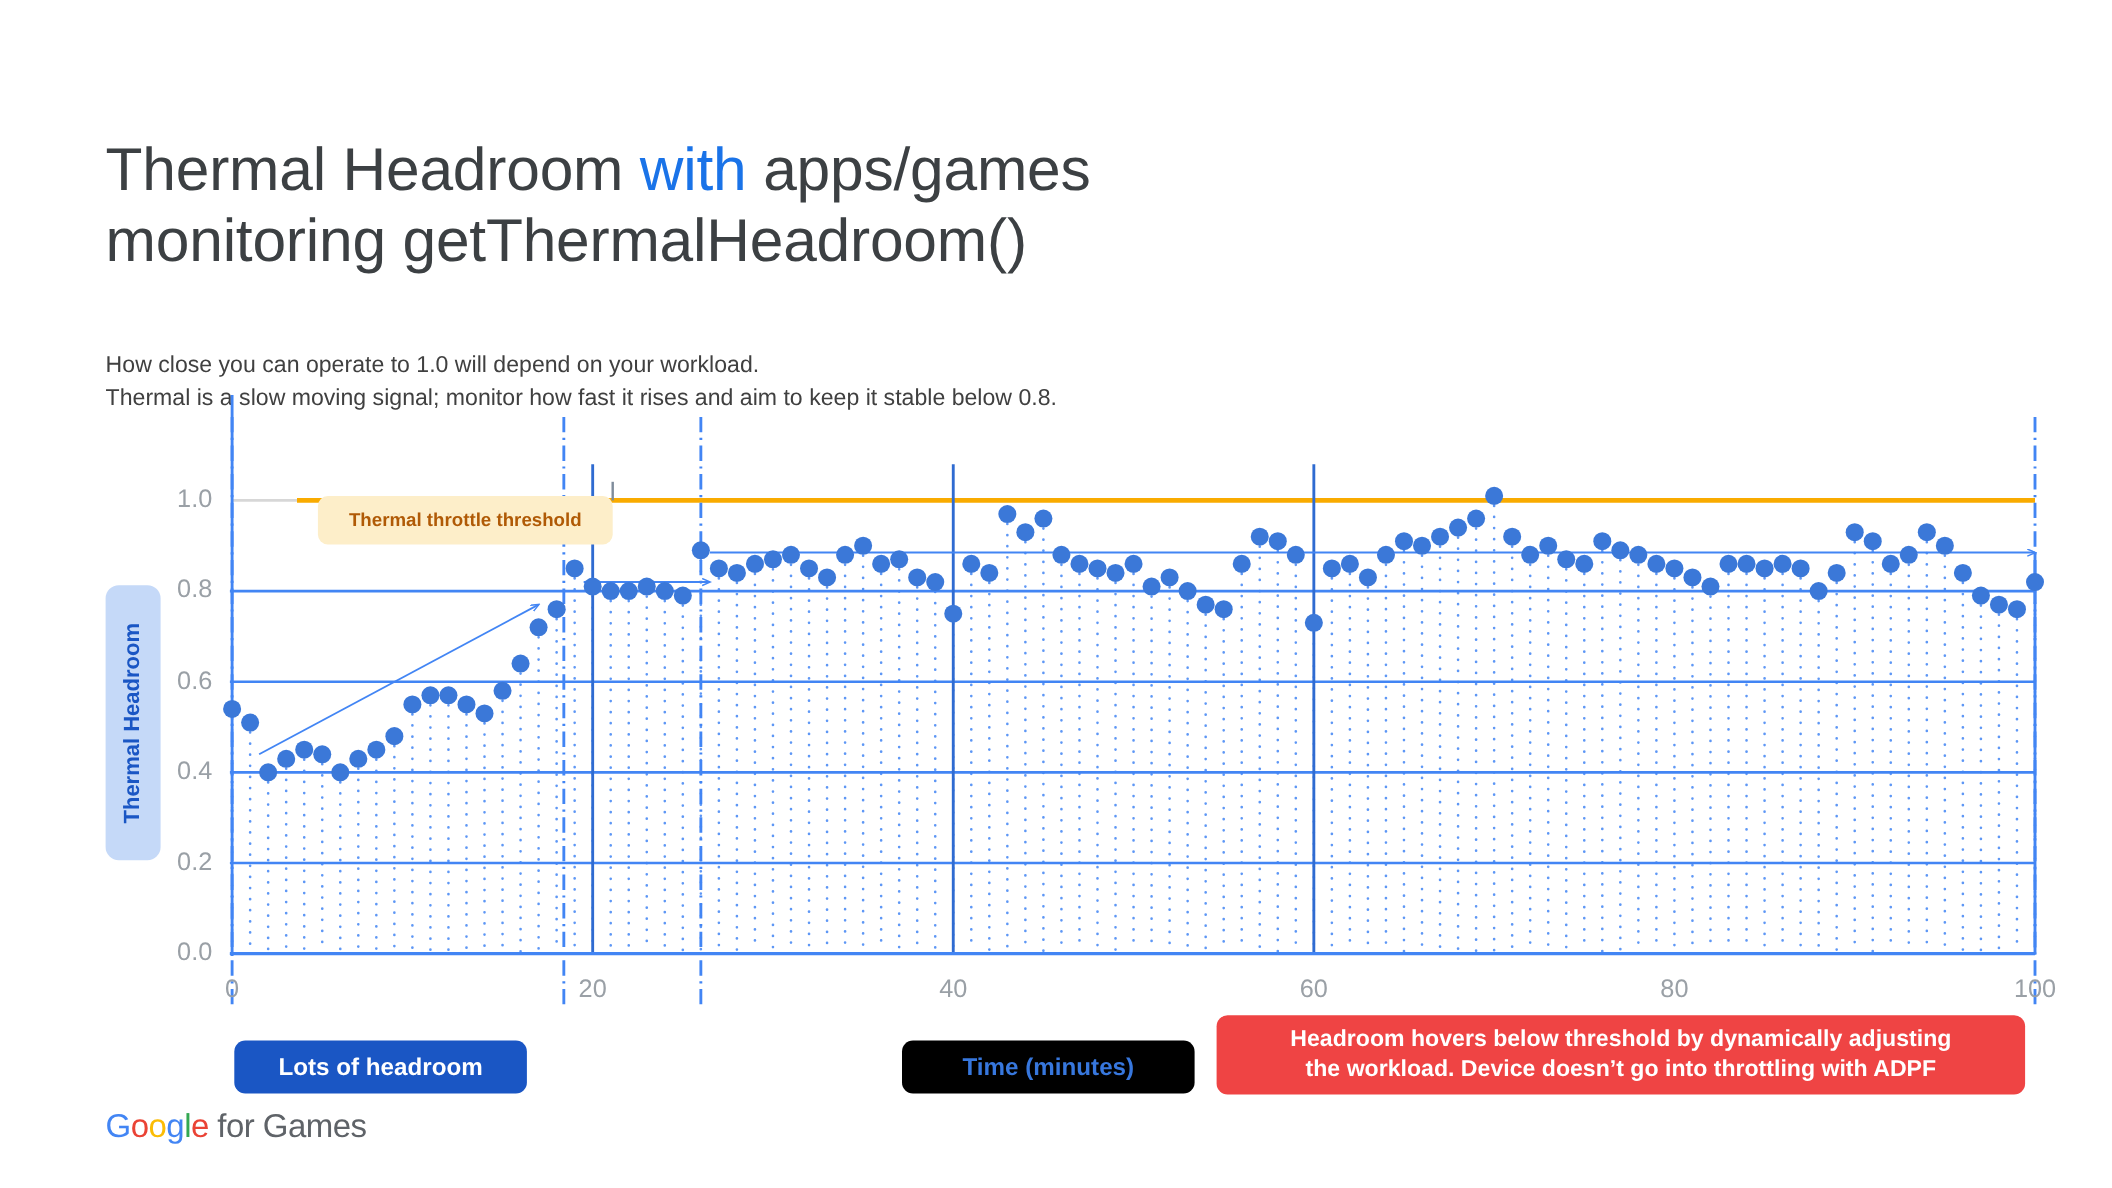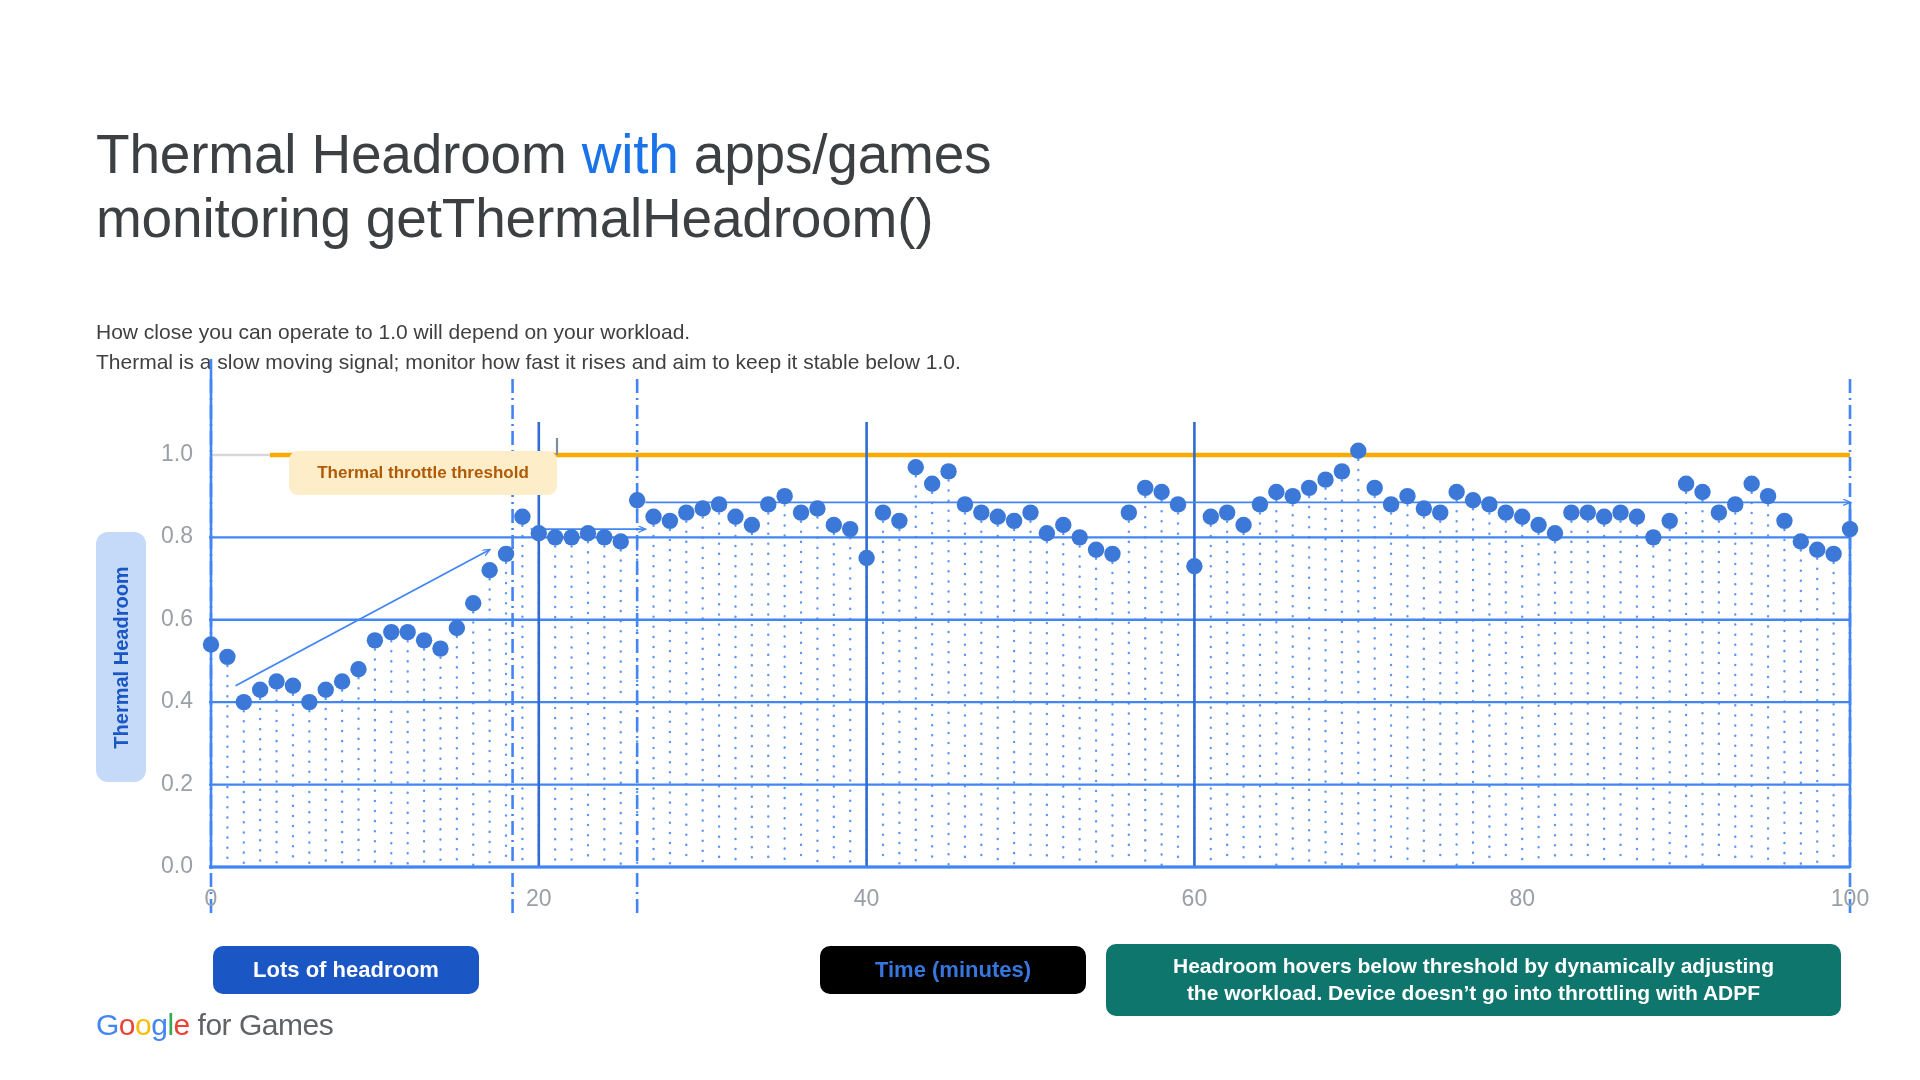--- a/index.html
+++ b/index.html
@@ -50,22 +50,22 @@
   }
   #lots-pill{
     left:213px;top:946px;width:266px;height:48px;
     background:#1a56c4;color:#ffffff;font-size:22px;border-radius:10px;
   }
   #time-pill{
     left:820px;top:946px;width:266px;height:48px;
     background:#000000;color:#3777dd;font-size:22px;border-radius:10px;
   }
   #callout{
-    left:1106px;top:944px;width:735px;height:72px;
-    background:#0f766e;color:#ffffff;font-size:21px;border-radius:10px;
+    left:1106px;top:923px;width:735px;height:72px;
+    background:#ef4444;color:#ffffff;font-size:21px;border-radius:10px;
     line-height:1.28;text-align:center;padding:0 16px;
   }
 
   
   .tick{position:absolute;color:#9aa0a6;font-size:23px;font-weight:400;}
   .ytick{text-align:right;width:70px;}
   .xtick{text-align:center;width:80px;}
 
   
   #logo{
@@ -86,21 +86,21 @@
 
 <div class="slide">
 
   <div id="title">
     <span>Thermal Headroom </span><span class="accent">with</span><span> apps/games</span><br>
     <span>monitoring getThermalHeadroom()</span>
   </div>
 
   <div id="subtitle">
     <div>How close you can operate to 1.0 will depend on your workload.</div>
-    <div>Thermal is a slow moving signal; monitor how fast it rises and aim to keep it stable below 1.0.</div>
+    <div>Thermal is a slow moving signal; monitor how fast it rises and aim to keep it stable below 0.8.</div>
   </div>
 
   <div id="chart-area">
     <svg id="chart-svg" width="1920" height="1080">
         <defs>
           <marker id="ah" markerWidth="9" markerHeight="9" refX="7" refY="3.2" orient="auto" markerUnits="userSpaceOnUse">
             <path d="M0,0 L7.5,3.2 L0,6.4" fill="none" stroke="#4285f4" stroke-width="1.3"></path>
           </marker>
         </defs>
         <g>

